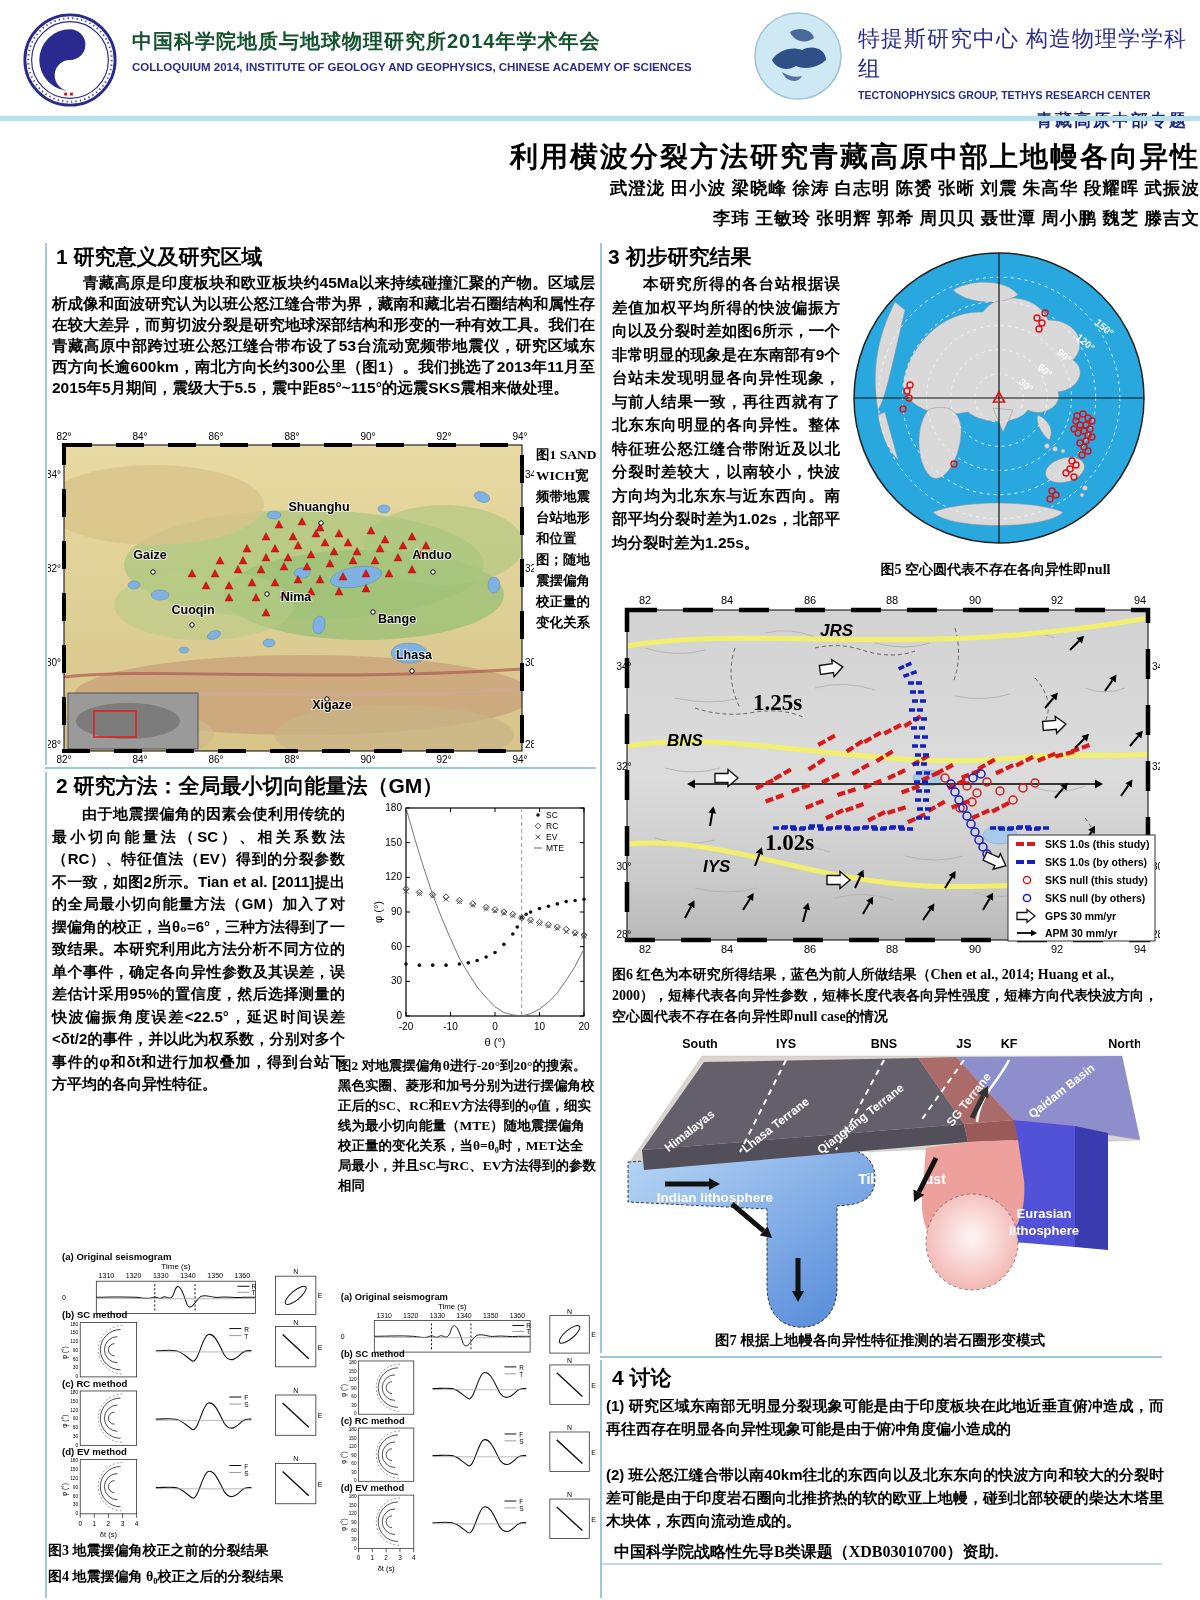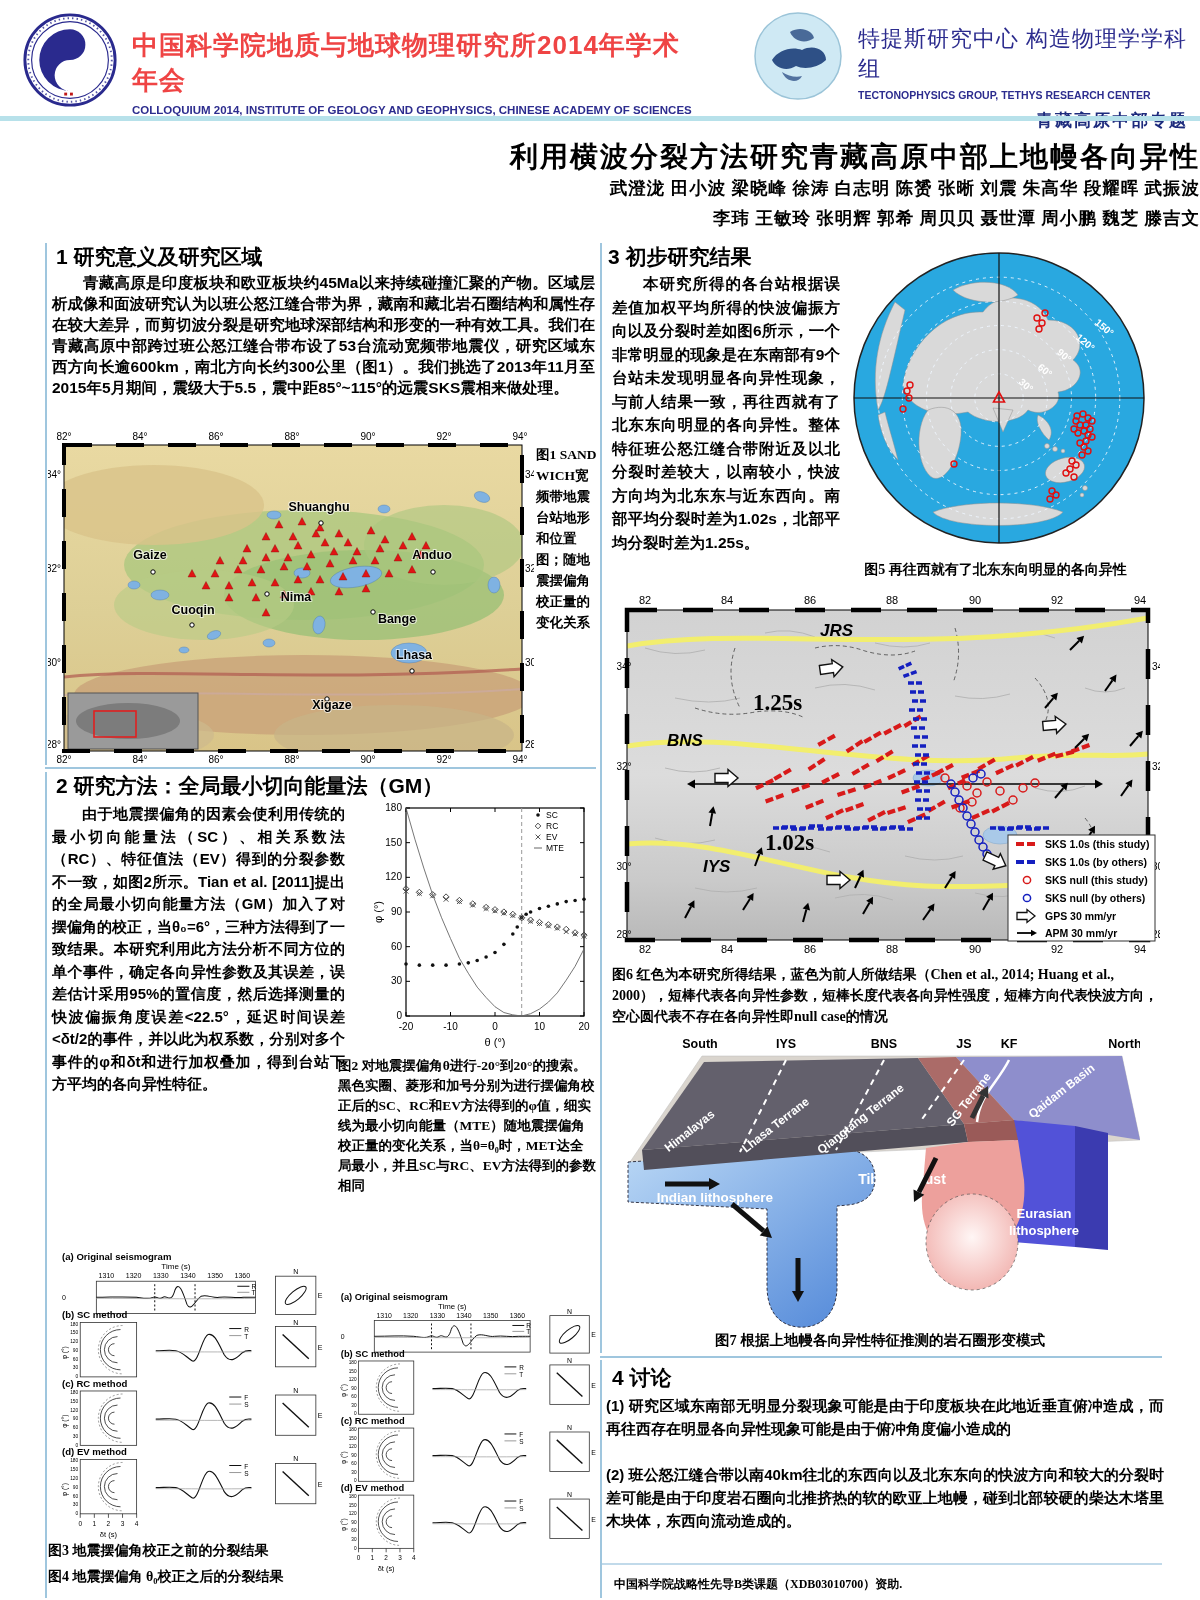--- a/index.html
+++ b/index.html
@@ -2,21 +2,21 @@
 <html><head>
 <meta charset="utf-8">
 <style>
 *{margin:0;padding:0;box-sizing:border-box}
 html,body{background:#fff}
 .poster{position:relative;width:1200px;height:1600px;background:#fff;overflow:hidden;
  font-family:"Liberation Sans",sans-serif;color:#000}
 .abs{position:absolute}
 .hline{position:absolute;height:2px;background:#9fc6de}
 .vline{position:absolute;width:2px;background:#9fc6de}
-.h-title{font-size:26px;font-weight:bold;color:#ef4444;letter-spacing:1px}
+.h-title{font-size:20px;font-weight:bold;color:#14532d;letter-spacing:1px}
 .h-sub{font-size:11.5px;font-weight:bold;color:#2c2c8e;margin-top:6px}
 .h-rtitle{font-size:22px;font-weight:normal;color:#2c2c8e;letter-spacing:1px}
 .h-rsub{font-size:10.5px;font-weight:bold;color:#2c2c8e;margin-top:5px}
 .h-topic{font-size:17px;font-weight:bold;color:#1d2b7d;letter-spacing:2px;text-align:right;margin-top:8px}
 .divider{position:absolute;left:0;top:116px;width:1200px;height:5px;background:#b7e1ea}
 .poster-title{position:absolute;left:0;top:138px;width:1200px;text-align:right;
  font-size:28px;font-weight:bold;letter-spacing:2px}
 .authors{position:absolute;width:1200px;text-align:right;font-size:17.5px;font-weight:bold;
  font-family:"Liberation Serif",serif;letter-spacing:1px}
 .sec-head{position:absolute;font-size:21px;font-weight:bold}
@@ -648,21 +648,21 @@
           <circle cx="237" cy="219" r="3" fill="none" stroke="#e01010" stroke-width="1.4"></circle>
           <circle cx="233" cy="223" r="3" fill="none" stroke="#e01010" stroke-width="1.4"></circle>
           <circle cx="241" cy="227" r="3" fill="none" stroke="#e01010" stroke-width="1.4"></circle>
           <circle cx="219" cy="241" r="3" fill="none" stroke="#e01010" stroke-width="1.4"></circle>
           <circle cx="223" cy="245" r="3" fill="none" stroke="#e01010" stroke-width="1.4"></circle>
           <circle cx="217" cy="249" r="3" fill="none" stroke="#e01010" stroke-width="1.4"></circle>
           <polygon points="166,142 160.5,152 171.5,152" fill="none" stroke="#e01010" stroke-width="1.6"></polygon>
         </g>
     </svg>
   </div>
-  <div class="cn-cap" style="left:828px;top:560px;width:335px;text-align:center;font-size:14px">图5 再往西就有了北东东向明显的各向异性</div>
+  <div class="cn-cap" style="left:828px;top:560px;width:335px;text-align:center;font-size:14px">图5 空心圆代表不存在各向异性即null</div>
 
   <div class="abs" style="left:615px;top:588px">
     <svg id="fig6-svg" width="545" height="372" viewBox="0 0 545 372">
       <defs>
         <linearGradient id="relief" x1="0" y1="0" x2="0" y2="1">
           <stop offset="0" stop-color="#d2d2d2"></stop>
             <stop offset=".5" stop-color="#dcdcdc"></stop>
             <stop offset=".82" stop-color="#cacaca"></stop>
             <stop offset="1" stop-color="#b9b9b9"></stop>
         </linearGradient>
@@ -949,15 +949,15 @@
           <line x1="352" y1="86" x2="363.08065044950047" y2="63.83869910099907" stroke="#333" stroke-width="5"></line>
           <polygon points="368,54 368.49193495504994,66.54434135377382 357.669365943951,61.13305684822433" fill="#333"></polygon>
         </g>
     </svg>
   </div>
   <div class="cn-cap" style="left:620px;top:1330px;width:520px;text-align:center;font-size:14.5px">图7 根据上地幔各向异性特征推测的岩石圈形变模式</div>
 
   <div class="sec-head" style="left:612px;top:1364px">4 讨论</div>
   <div class="cn-body" style="left:606px;top:1394px;width:558px;font-size:15px;line-height:23px;text-indent:0">(1) 研究区域东南部无明显分裂现象可能是由于印度板块在此地近垂直俯冲造成，而再往西存在明显各向异性现象可能是由于俯冲角度偏小造成的</div>
   <div class="cn-body" style="left:606px;top:1463px;width:558px;font-size:15px;line-height:23px;text-indent:0">(2) 班公怒江缝合带以南40km往北的东西向以及北东东向的快波方向和较大的分裂时差可能是由于印度岩石圈向北推挤热的软的欧亚上地幔，碰到北部较硬的柴达木塔里木块体，东西向流动造成的。</div>
-  <div class="cn-cap" style="left:614px;top:1574px;width:548px;font-size:12px">中国科学院战略性先导B类课题（XDB03010700）资助.</div>
+  <div class="cn-cap" style="left:614px;top:1542px;width:548px;font-size:16px">中国科学院战略性先导B类课题（XDB03010700）资助.</div>
 
 </div>
 
 </body></html>

